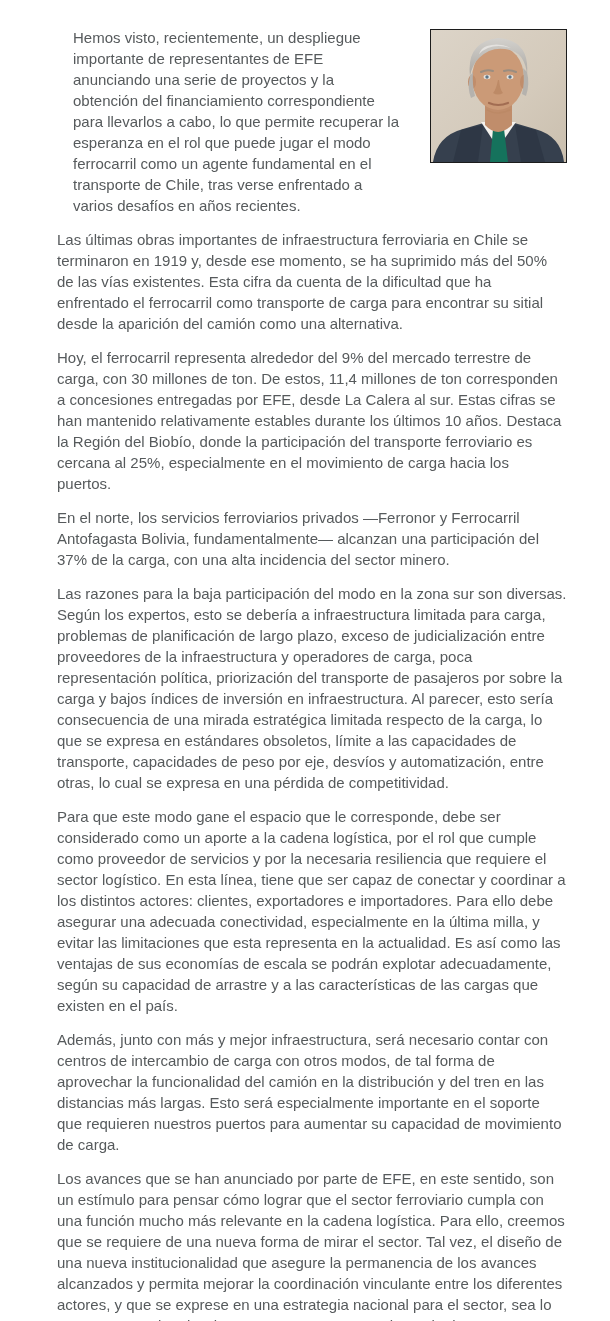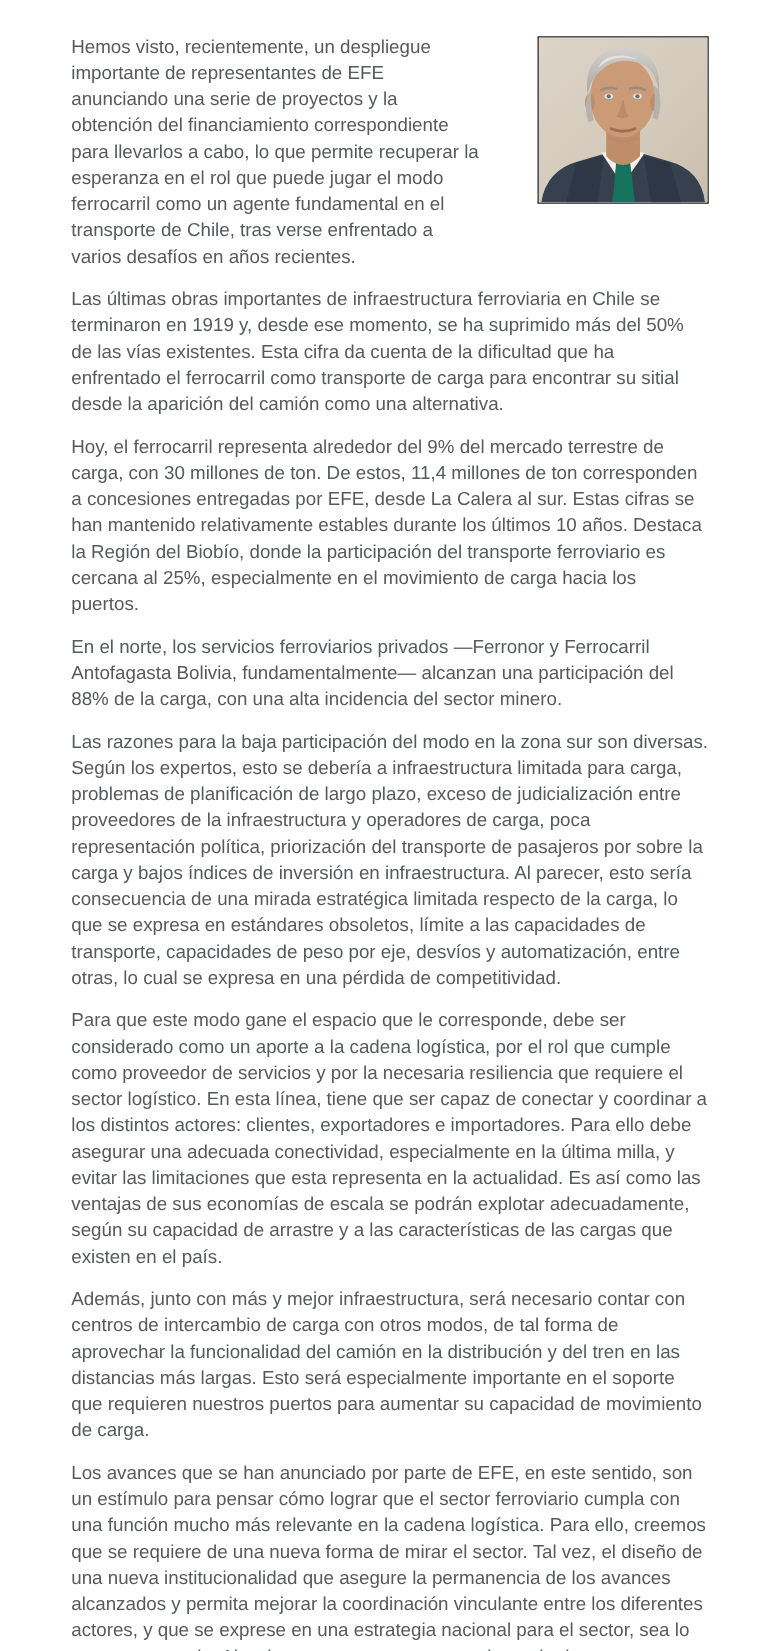--- a/index.html
+++ b/index.html
@@ -19,21 +19,21 @@
     padding: 27px 43px 14px 57px;
   }
   .para {
     font-size: 15px;
     line-height: 21px;
     margin: 0 0 13px 0;
   }
   .intro-row {
     display: flex;
     align-items: flex-start;
-    margin: 0 0 13px 0;
+    margin: 0 0 13px 16px;
   }
   .intro-row .para {
     flex: none;
     width: 330px;
     margin: 0;
   }
   .portrait {
     flex: none;
     box-sizing: border-box;
     width: 137px;
@@ -107,21 +107,21 @@
 
         <path d="M56,80 Q67,86 79,80" stroke="#b98763" stroke-width="1.4" fill="none" stroke-linecap="round" opacity="0.6"></path>
       </svg>
     </div>
   </div>
 
   <p class="para">Las últimas obras importantes de infraestructura ferroviaria en Chile se terminaron en 1919 y, desde ese momento, se ha suprimido más del 50% de las vías existentes. Esta cifra da cuenta de la dificultad que ha enfrentado el ferrocarril como transporte de carga para encontrar su sitial desde la aparición del camión como una alternativa.</p>
 
   <p class="para">Hoy, el ferrocarril representa alrededor del 9% del mercado terrestre de carga, con 30 millones de ton. De estos, 11,4 millones de ton corresponden a concesiones entregadas por EFE, desde La Calera al sur. Estas cifras se han mantenido relativamente estables durante los últimos 10 años. Destaca la Región del Biobío, donde la participación del transporte ferroviario es cercana al 25%, especialmente en el movimiento de carga hacia los puertos.</p>
 
-  <p class="para">En el norte, los servicios ferroviarios privados —Ferronor y Ferrocarril Antofagasta Bolivia, fundamentalmente— alcanzan una participación del 88% de la carga, con una alta incidencia del sector minero.</p>
+  <p class="para">En el norte, los servicios ferroviarios privados —Ferronor y Ferrocarril Antofagasta Bolivia, fundamentalmente— alcanzan una participación del 37% de la carga, con una alta incidencia del sector minero.</p>
 
   <p class="para">Las razones para la baja participación del modo en la zona sur son diversas. Según los expertos, esto se debería a infraestructura limitada para carga, problemas de planificación de largo plazo, exceso de judicialización entre proveedores de la infraestructura y operadores de carga, poca representación política, priorización del transporte de pasajeros por sobre la carga y bajos índices de inversión en infraestructura. Al parecer, esto sería consecuencia de una mirada estratégica limitada respecto de la carga, lo que se expresa en estándares obsoletos, límite a las capacidades de transporte, capacidades de peso por eje, desvíos y automatización, entre otras, lo cual se expresa en una pérdida de competitividad.</p>
 
   <p class="para gap-before">Para que este modo gane el espacio que le corresponde, debe ser considerado como un aporte a la cadena logística, por el rol que cumple como proveedor de servicios y por la necesaria resiliencia que requiere el sector logístico. En esta línea, tiene que ser capaz de conectar y coordinar a los distintos actores: clientes, exportadores e importadores. Para ello debe asegurar una adecuada conectividad, especialmente en la última milla, y evitar las limitaciones que esta representa en la actualidad. Es así como las ventajas de sus economías de escala se podrán explotar adecuadamente, según su capacidad de arrastre y a las características de las cargas que existen en el país.</p>
 
   <p class="para">Además, junto con más y mejor infraestructura, será necesario contar con centros de intercambio de carga con otros modos, de tal forma de aprovechar la funcionalidad del camión en la distribución y del tren en las distancias más largas. Esto será especialmente importante en el soporte que requieren nuestros puertos para aumentar su capacidad de movimiento de carga.</p>
 
   <p class="para">Los avances que se han anunciado por parte de EFE, en este sentido, son un estímulo para pensar cómo lograr que el sector ferroviario cumpla con una función mucho más relevante en la cadena logística. Para ello, creemos que se requiere de una nueva forma de mirar el sector. Tal vez, el diseño de una nueva institucionalidad que asegure la permanencia de los avances alcanzados y permita mejorar la coordinación vinculante entre los diferentes actores, y que se exprese en una estrategia nacional para el sector, sea lo que corresponde. Abordar esta tarea es urgente, de modo de asegurar que el esfuerzo hecho tenga la continuidad que se merece.</p>
 
 </div>

